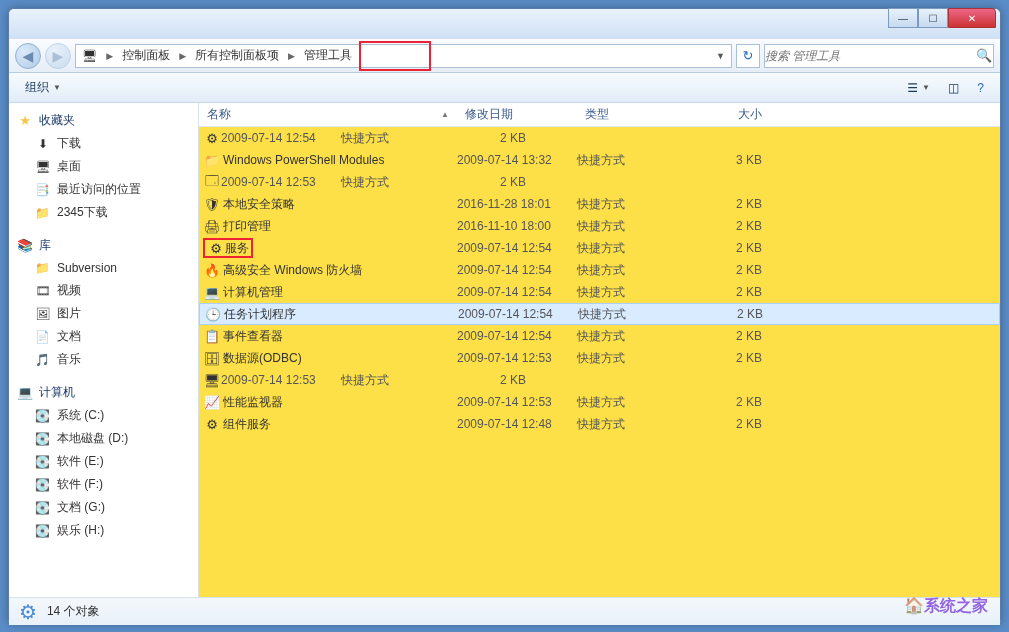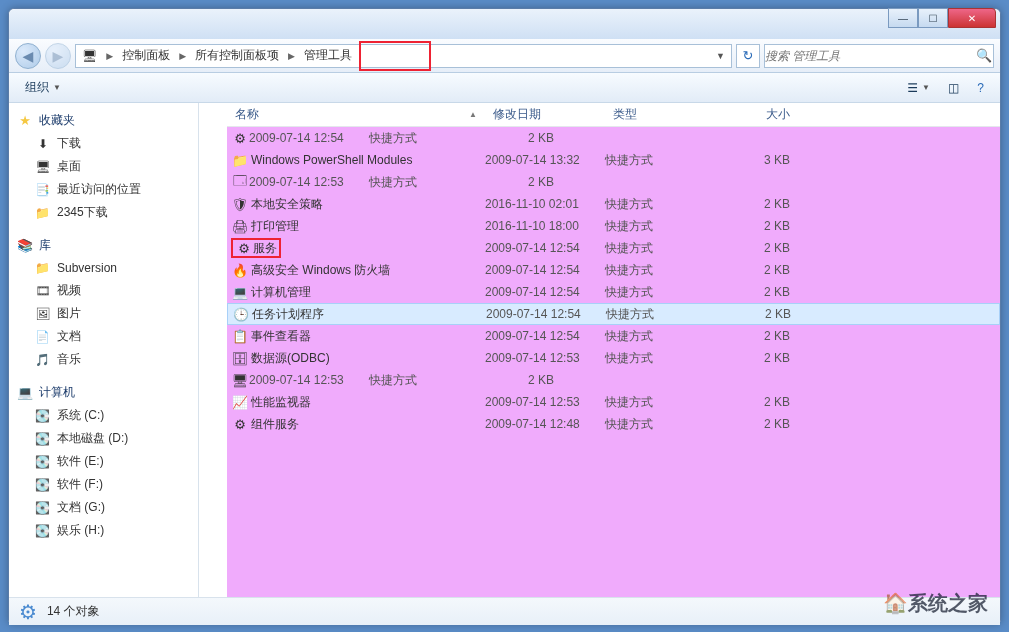--- a/index.html
+++ b/index.html
@@ -29,38 +29,38 @@
 .body { display: flex; height: 494px; }
 .sidebar { width: 190px; background: #fff; border-right: 1px solid #d8e2ec; overflow-y: auto; padding: 6px 0; font-size: 12px; }
 .sbgroup { margin-bottom: 10px; }
 .sbhdr { display: flex; align-items: center; gap: 6px; padding: 3px 8px; color: #1a3a6a; cursor: pointer; }
 .sbhdr .ico { width: 16px; height: 16px; display: inline-flex; align-items: center; justify-content: center; font-size: 13px; }
 .sbitem { display: flex; align-items: center; gap: 6px; padding: 3px 8px 3px 26px; color: #333; cursor: pointer; }
 .sbitem .ico { width: 16px; height: 16px; display: inline-flex; align-items: center; justify-content: center; font-size: 12px; }
 .star { color: #f5c842; }
 .folder { color: #f2c060; }
 .drive { color: #8aa8c8; }
-.filelist { flex: 1; background: #f0abfc; font-size: 12px; color: #333; margin-left: 28px; }
+.filelist { flex: 1; background: #fde047; font-size: 12px; color: #333; }
 .cols { display: flex; height: 24px; border-bottom: 1px solid #e4e8ec; align-items: center; color: #3a5a8a; position: sticky; top: 0; background: #fff; }
 .col { padding: 0 8px; display: flex; align-items: center; gap: 4px; cursor: pointer; height: 100%; }
 .c-name { width: 258px; }
 .c-date { width: 120px; }
 .c-type { width: 113px; }
 .c-size { width: 80px; text-align: right; justify-content: flex-end; }
 .rows { overflow-y: auto; }
 .row { display: flex; height: 22px; align-items: center; padding-left: 4px; cursor: pointer; }
 .row.sel { background: #d8ebff; border: 1px solid #a8d0f8; }
 .row .ico { width: 18px; display: inline-flex; justify-content: center; font-size: 13px; }
 .row .name { width: 236px; padding-left: 2px; }
 .row .date { width: 120px; color: #555; }
 .row .type { width: 113px; color: #555; }
 .row .size { width: 80px; text-align: right; color: #555; padding-right: 8px; }
 .statusbar { height: 28px; border-top: 1px solid #d8e2ec; background: linear-gradient(#f4f8fc,#e8f0f8); display: flex; align-items: center; padding: 0 10px; font-size: 12px; color: #333; gap: 10px; }
 .statusbar .bigico { font-size: 20px; color: #4a8ad0; }
-.watermark { position: absolute; right: 12px; bottom: 6px; color: #0f172a; font-size: 20px; font-weight: bold; opacity: .7; pointer-events: none; }
+.watermark { position: absolute; right: 12px; bottom: 6px; color: #6d28d9; font-size: 16px; font-weight: bold; opacity: .7; pointer-events: none; }
 </style>
 </head>
 <body>
 
 <div class="window">
   <div class="titlebar">
     <div class="winbtns">
       <div class="winbtn">—</div>
       <div class="winbtn max">☐</div>
       <div class="winbtn close">✕</div>
@@ -208,21 +208,21 @@
           </div>
           <div class="row">
             <span class="ico">🗔</span>
             <span class="date">2009-07-14 12:53</span>
             <span class="type">快捷方式</span>
             <span class="size">2 KB</span>
           </div>
           <div class="row">
             <span class="ico">🛡</span>
             <span class="name">本地安全策略</span>
-            <span class="date">2016-11-10 02:01</span>
+            <span class="date">2016-11-28 18:01</span>
             <span class="type">快捷方式</span>
             <span class="size">2 KB</span>
           </div>
           <div class="row">
             <span class="ico">🖨</span>
             <span class="name">打印管理</span>
             <span class="date">2016-11-10 18:00</span>
             <span class="type">快捷方式</span>
             <span class="size">2 KB</span>
           </div>

